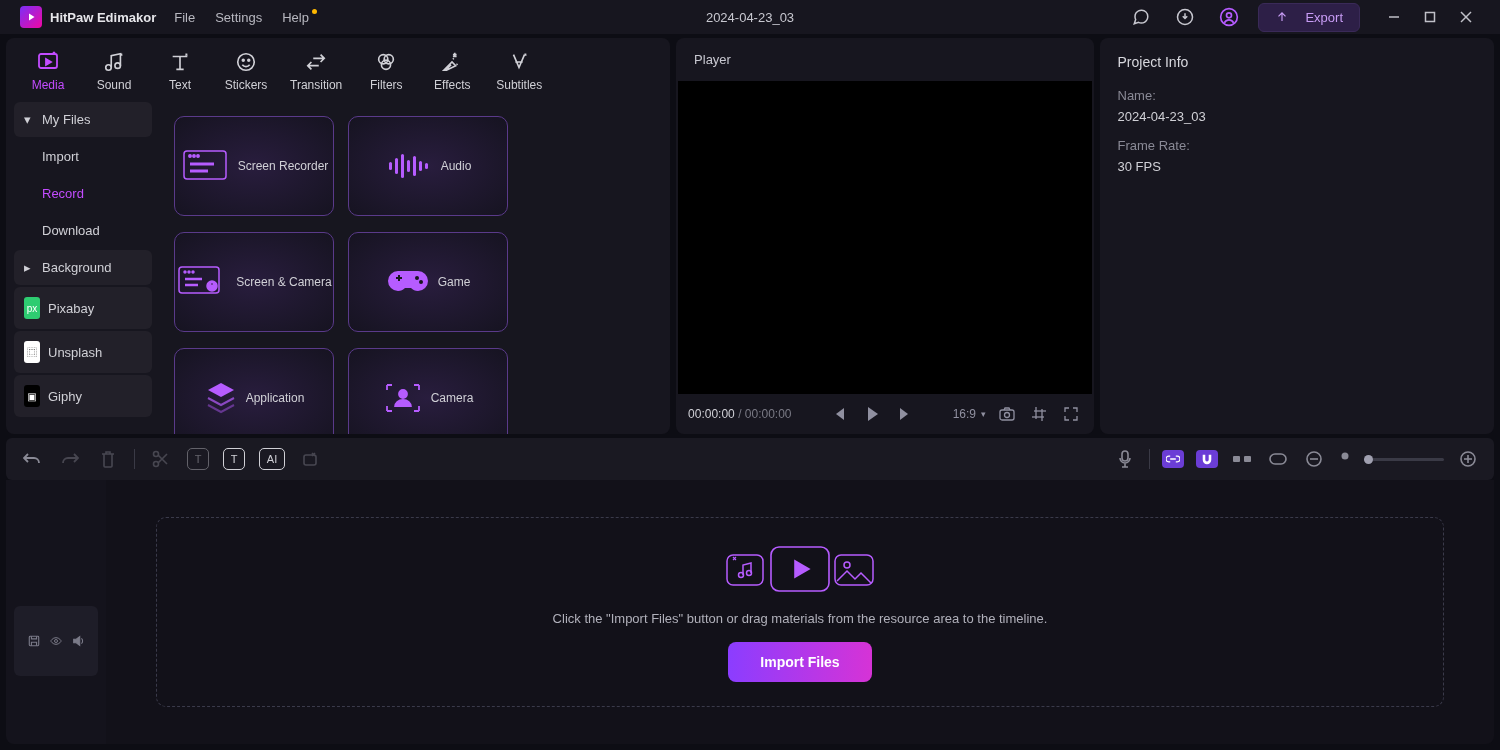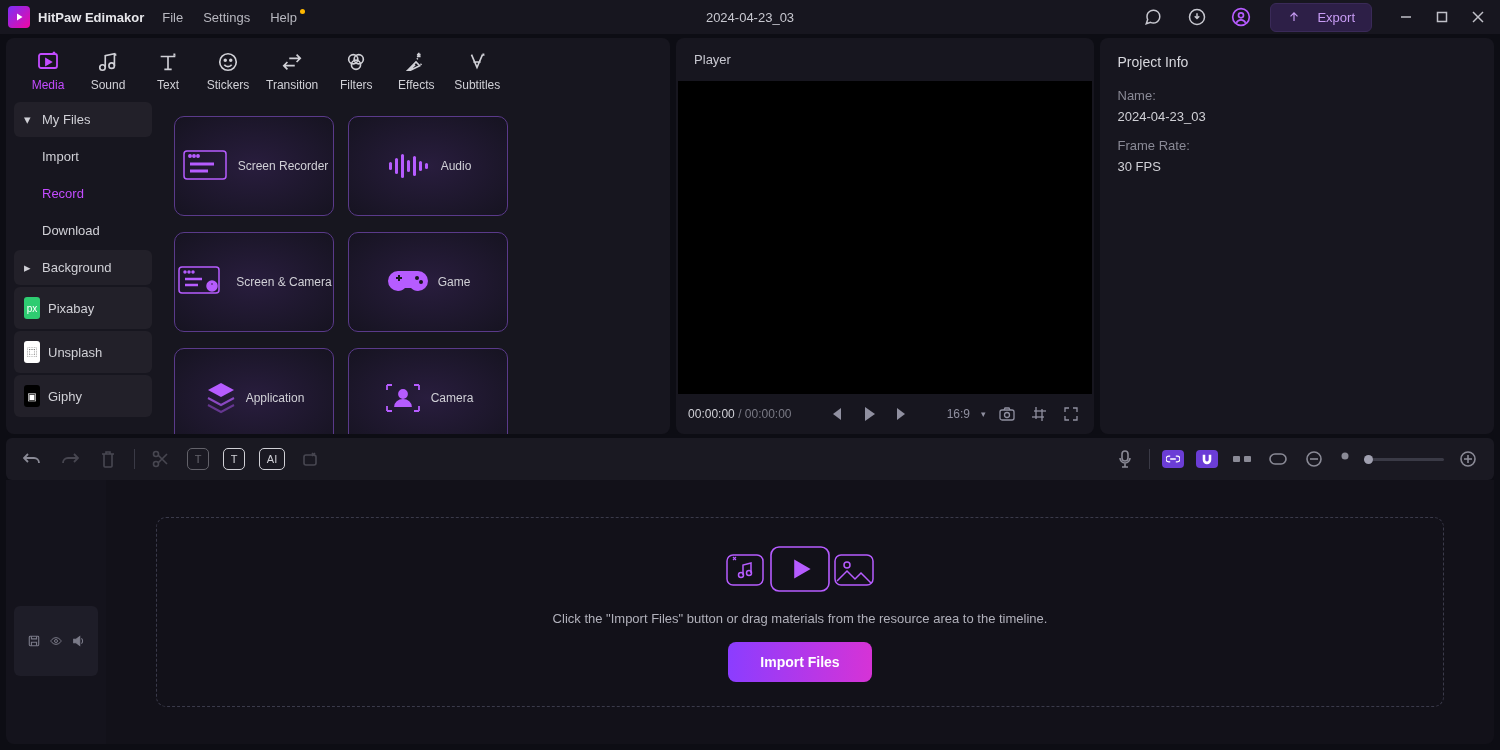--- a/index.html
+++ b/index.html
@@ -1,35 +1,35 @@
 <!DOCTYPE html>
 <html><head>
 <meta charset="utf-8">
 <style>
 * { margin: 0; padding: 0; box-sizing: border-box; font-family: -apple-system, BlinkMacSystemFont, "Segoe UI", sans-serif; }
 body { background: #0d0d14; color: #d0d0d6; overflow: hidden; width: 1500px; height: 750px; font-size: 13px; }
 
-.titlebar { height: 34px; background: #17161f; display: flex; align-items: center; padding: 0 8px; }
+.titlebar { height: 34px; background: #17161f; display: flex; align-items: center; padding: 0 20px; }
 .titlebar .logo { width: 22px; height: 22px; background: linear-gradient(135deg,#7b2ff7,#f107a3); border-radius: 4px; display: flex; align-items: center; justify-content: center; margin-right: 8px; }
 .titlebar .logo svg { width: 12px; height: 12px; }
 .titlebar .appname { font-weight: 600; font-size: 13px; margin-right: 18px; color: #e6e6ea; }
 .titlebar .menu { display: flex; gap: 20px; font-size: 13px; color: #b8b8c0; }
 .titlebar .menu span { cursor: pointer; position: relative; }
 .titlebar .help-dot::after { content: ""; width: 5px; height: 5px; background: #ffb800; border-radius: 50%; position: absolute; top: -1px; right: -8px; }
 .titlebar .project-title { position: absolute; left: 50%; transform: translateX(-50%); font-size: 13px; color: #c8c8d0; }
 .titlebar .right { margin-left: auto; display: flex; align-items: center; gap: 14px; }
 .titlebar .ticon { width: 30px; height: 30px; display: flex; align-items: center; justify-content: center; color: #c8c8d0; cursor: pointer; }
 .titlebar .export-btn { background: #2d1f47; color: #c89cf5; border-radius: 6px; padding: 6px 16px; display: flex; align-items: center; gap: 16px; cursor: pointer; border: 1px solid #3a2a58; }
 .titlebar .winctrl { display: flex; gap: 8px; margin-left: 6px; }
 .titlebar .winctrl div { width: 28px; height: 28px; display: flex; align-items: center; justify-content: center; cursor: pointer; }
 
 .workspace { display: flex; height: 400px; gap: 6px; padding: 4px 6px 0 6px; }
 
 .left-panel { width: 665px; background: #17161f; border-radius: 8px; display: flex; flex-direction: column; overflow: hidden; }
-.tool-tabs { display: flex; padding: 8px 12px 0 12px; gap: 0; }
+.tool-tabs { display: flex; padding: 8px 12px 0 12px; gap: 6px; }
 .tool-tab { display: flex; flex-direction: column; align-items: center; gap: 4px; padding: 4px 8px; cursor: pointer; min-width: 60px; }
 .tool-tab .ticon2 { height: 24px; display: flex; align-items: center; justify-content: center; color: #d0d0d6; }
 .tool-tab.active .ticon2 { color: #c34cff; }
 .tool-tab .lbl { font-size: 12px; color: #d0d0d6; }
 .tool-tab.active .lbl { color: #c34cff; }
 
 .left-body { display: flex; flex: 1; overflow: hidden; }
 .sidebar { width: 150px; padding: 6px 4px 6px 8px; display: flex; flex-direction: column; gap: 2px; overflow-y: auto; }
 .side-item { display: flex; align-items: center; gap: 8px; padding: 10px 10px; border-radius: 6px; cursor: pointer; font-size: 13px; color: #d0d0d6; }
 .side-item.major { background: #222029; }
@@ -46,21 +46,21 @@
 .card .clabel { font-size: 12px; color: #d0d0d6; }
 
 .center-panel { width: 418px; background: #17161f; border-radius: 8px; display: flex; flex-direction: column; }
 .player-head { padding: 14px 18px; font-size: 13px; color: #c8c8d0; }
 .player-canvas { flex: 1; background: #000; margin: 0 2px; }
 .player-ctrls { height: 40px; display: flex; align-items: center; padding: 0 12px; gap: 10px; font-size: 12px; }
 .player-time { color: #7a7a85; }
 .player-time .cur { color: #d0d0d6; }
 .player-ctrls .spacer { flex: 1; }
 .pc-btn { width: 22px; height: 22px; display: flex; align-items: center; justify-content: center; color: #9090a0; cursor: pointer; }
-.ratio { color: #9090a0; font-size: 12px; display: flex; align-items: center; gap: 11px; }
+.ratio { color: #9090a0; font-size: 12px; display: flex; align-items: center; gap: 5px; }
 
 .right-panel { width: 395px; background: #17161f; border-radius: 8px; padding: 16px 18px; }
 .right-panel h3 { font-size: 14px; font-weight: 500; color: #d8d8de; margin-bottom: 18px; }
 .info-row { margin-bottom: 14px; }
 .info-label { color: #8a8a96; font-size: 13px; margin-bottom: 6px; }
 .info-value { color: #d0d0d6; font-size: 13px; }
 
 .toolbar { height: 42px; background: #1a1922; display: flex; align-items: center; padding: 0 14px; gap: 14px; margin: 4px 6px 0 6px; border-radius: 6px; }
 .tb-btn { width: 24px; height: 24px; display: flex; align-items: center; justify-content: center; color: #8a8a96; cursor: pointer; }
 .tb-btn.box { border: 1.5px solid #d0d0d6; border-radius: 5px; color: #d0d0d6; width: 22px; height: 22px; font-size: 11px; }

